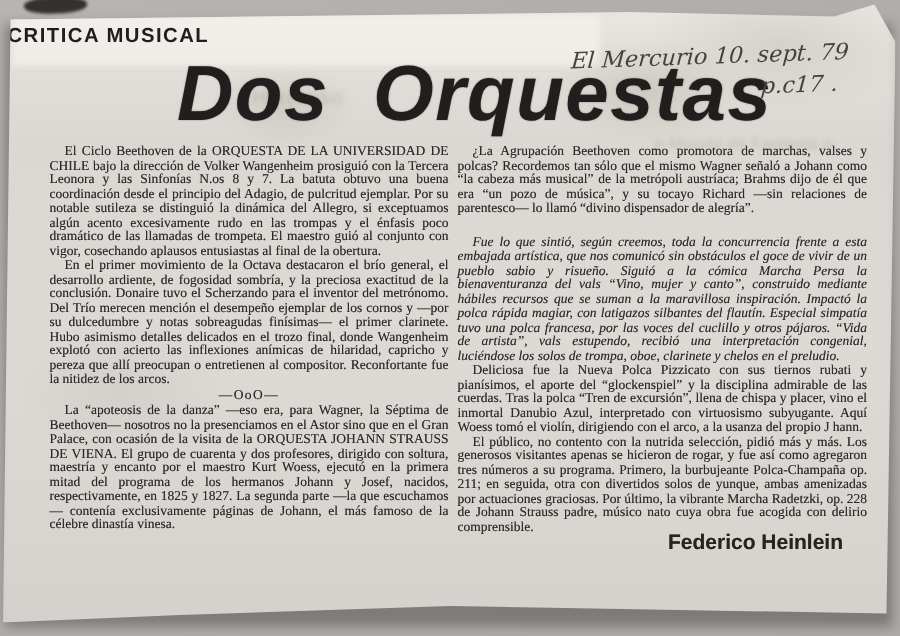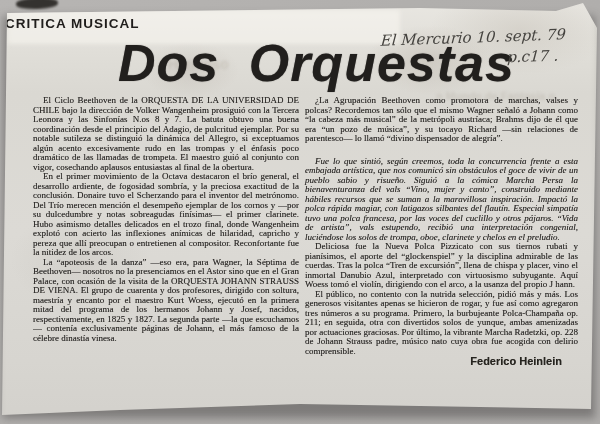--- a/index.html
+++ b/index.html
@@ -63,21 +63,21 @@
   }
   .col p{margin:0;text-indent:10px;}
   .col-left{left:33px;width:266px;font-family:Liberation Serif, serif;}
   .col-right{left:305px;width:273px;}
   .divider{
     text-align:center;text-indent:0;margin:1px 0;letter-spacing:1px;
   }
   .para-gap{margin-top:13px !important;font-style:italic;}
   .byline{
     font-family:"Liberation Sans",sans-serif;font-weight:bold;
-    font-size:11px;text-align:right;padding-right:16px;margin-top:1px;
+    font-size:14px;text-align:right;padding-right:16px;margin-top:1px;
     color:#26241f;
   }
 </style>
 </head>
 <body>
 
 <div class="stage">
 
   <div class="clip-shadow"></div>
 
@@ -87,20 +87,21 @@
     <div class="ghost g1">Hermoso</div>
     <div class="ghost g2">n Mundo de Fantasía o</div>
 
     <div class="kicker">CRITICA MUSICAL</div>
 
     <div class="title">Dos Orquestas</div>
 
     <div class="col col-left">
       <p>El Ciclo Beethoven de la ORQUESTA DE LA UNIVERSIDAD DE CHILE bajo la dirección de Volker Wangenheim prosiguió con la Tercera Leonora y las Sinfonías N.os 8 y 7. La batuta obtuvo una buena coordinación desde el principio del Adagio, de pulcritud ejemplar. Por su notable sutileza se distinguió la dinámica del Allegro, si exceptuamos algún acento excesivamente rudo en las trompas y el énfasis poco dramático de las llamadas de trompeta. El maestro guió al conjunto con vigor, cosechando aplausos entusiastas al final de la obertura.</p>
       <p>En el primer movimiento de la Octava destacaron el brío general, el desarrollo ardiente, de fogosidad sombría, y la preciosa exactitud de la conclusión. Donaire tuvo el Scherzando para el inventor del metrónomo. Del Trío merecen mención el desempeño ejemplar de los cornos y —por su dulcedumbre y notas sobreagudas finísimas— el primer clarinete. Hubo asimismo detalles delicados en el trozo final, donde Wangenheim explotó con acierto las inflexiones anímicas de hilaridad, capricho y pereza que allí preocupan o entretienen al compositor. Reconfortante fue la nitidez de los arcos.</p>
+      <div class="divider">—OoO—</div>
       <p>La “apoteosis de la danza” —eso era, para Wagner, la Séptima de Beethoven— nosotros no la presenciamos en el Astor sino que en el Gran Palace, con ocasión de la visita de la ORQUESTA JOHANN STRAUSS DE VIENA. El grupo de cuarenta y dos profesores, dirigido con soltura, maestría y encanto por el maestro Kurt Woess, ejecutó en la primera mitad del programa de los hermanos Johann y Josef, nacidos, respectivamente, en 1825 y 1827. La segunda parte —la que escuchamos— contenía exclusivamente páginas de Johann, el más famoso de la célebre dinastía vinesa.</p>
     </div>
 
     <div class="col col-right">
       <p>¿La Agrupación Beethoven como promotora de marchas, valses y polcas? Recordemos tan sólo que el mismo Wagner señaló a Johann como “la cabeza más musical” de la metrópoli austríaca; Brahms dijo de él que era “un pozo de música”, y su tocayo Richard —sin relaciones de parentesco— lo llamó “divino dispensador de alegría”.</p>
       <p class="para-gap">Fue lo que sintió, según creemos, toda la concurrencia frente a esta embajada artística, que nos comunicó sin obstáculos el goce de vivir de un pueblo sabio y risueño. Siguió a la cómica Marcha Persa la bienaventuranza del vals “Vino, mujer y canto”, construido mediante hábiles recursos que se suman a la maravillosa inspiración. Impactó la polca rápida magiar, con latigazos silbantes del flautín. Especial simpatía tuvo una polca francesa, por las voces del cuclillo y otros pájaros. “Vida de artista”, vals estupendo, recibió una interpretación congenial, luciéndose los solos de trompa, oboe, clarinete y chelos en el preludio.</p>
       <p>Deliciosa fue la Nueva Polca Pizzicato con sus tiernos rubati y pianísimos, el aporte del “glockenspiel” y la disciplina admirable de las cuerdas. Tras la polca “Tren de excursión”, llena de chispa y placer, vino el inmortal Danubio Azul, interpretado con virtuosismo subyugante. Aquí Woess tomó el violín, dirigiendo con el arco, a la usanza del propio J hann.</p>
       <p>El público, no contento con la nutrida selección, pidió más y más. Los generosos visitantes apenas se hicieron de rogar, y fue así como agregaron tres números a su programa. Primero, la burbujeante Polca-Champaña op. 211; en seguida, otra con divertidos solos de yunque, ambas amenizadas por actuaciones graciosas. Por último, la vibrante Marcha Radetzki, op. 228 de Johann Strauss padre, músico nato cuya obra fue acogida con delirio comprensible.</p>
       <div class="byline">Federico Heinlein</div>
     </div>

